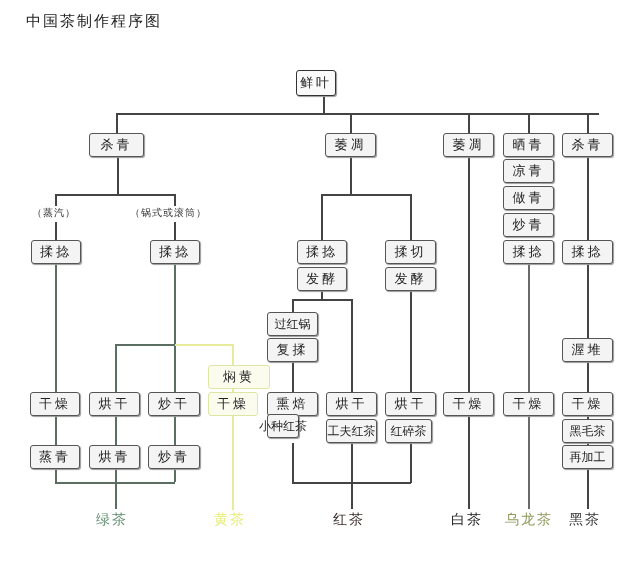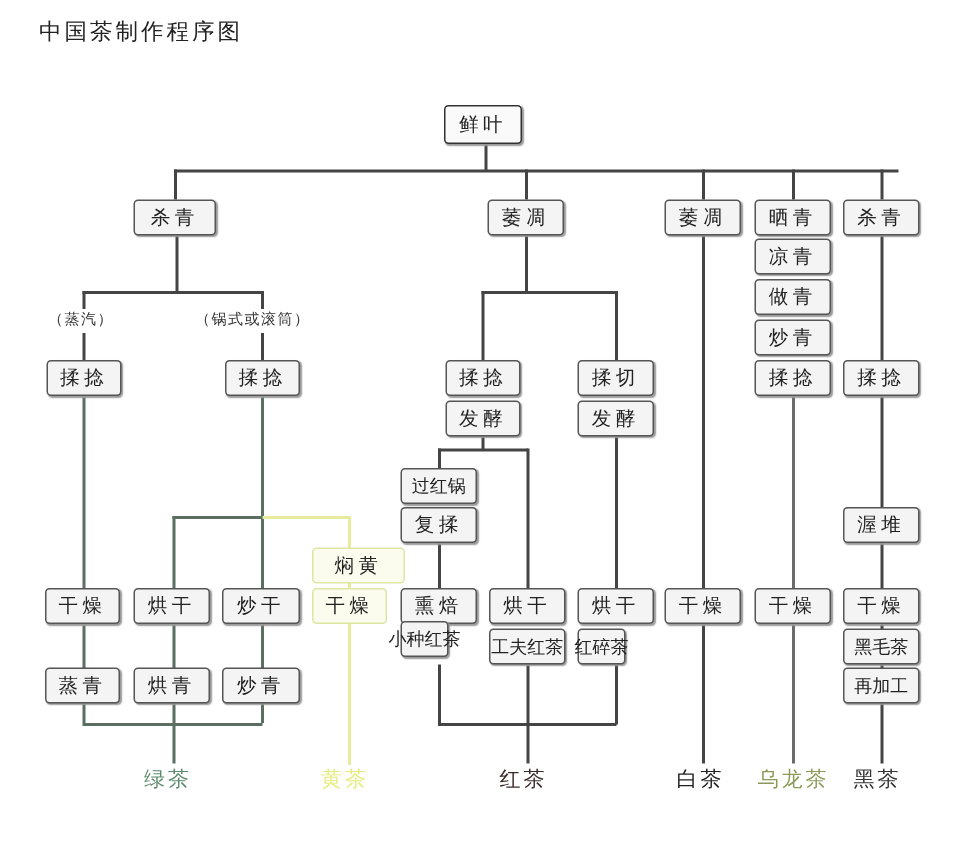--- a/index.html
+++ b/index.html
@@ -61,21 +61,21 @@
   <div class="ln" style="left:410px;top:290px;width:1.5px;height:102px"></div>
   <div class="ln" style="left:292px;top:443px;width:1.5px;height:40px"></div>
   <div class="ln" style="left:351px;top:443px;width:1.5px;height:66px"></div>
   <div class="ln" style="left:410px;top:443px;width:1.5px;height:40px"></div>
   <div class="ln" style="left:292px;top:482px;width:119px;height:1.5px"></div>
 
   <div class="ln" style="left:468px;top:157px;width:1.5px;height:352px"></div>
   <div class="ln" style="left:528px;top:262px;width:1.5px;height:247px;background:#6a6a6a"></div>
   <div class="ln" style="left:587px;top:157px;width:1.5px;height:352px"></div>
 
-  <div class="box root" style="left:296px;top:70px;width:52px">鲜叶</div>
+  <div class="box root" style="left:296px;top:70px;width:40px">鲜叶</div>
 
   <div class="box" style="left:89px;top:133px;width:55px">杀青</div>
   <div class="note" style="left:32px;top:206px">（蒸汽）</div>
   <div class="note" style="left:130px;top:206px">（锅式或滚筒）</div>
   <div class="box" style="left:31px;top:240px;width:50px">揉捻</div>
   <div class="box" style="left:150px;top:240px;width:50px">揉捻</div>
   <div class="box" style="left:30px;top:392px;width:50px">干燥</div>
   <div class="box" style="left:89px;top:392px;width:51px">烘干</div>
   <div class="box" style="left:148px;top:392px;width:52px">炒干</div>
   <div class="box" style="left:30px;top:445px;width:50px">蒸青</div>
@@ -92,21 +92,21 @@
   <div class="box" style="left:297px;top:267px;width:50px">发酵</div>
   <div class="box" style="left:385px;top:240px;width:51px">揉切</div>
   <div class="box" style="left:385px;top:267px;width:51px">发酵</div>
   <div class="box tight" style="left:267px;top:312px;width:51px">过红锅</div>
   <div class="box" style="left:267px;top:338px;width:51px">复揉</div>
   <div class="box" style="left:267px;top:392px;width:51px">熏焙</div>
   <div class="box tight" style="left:267px;top:414px;width:32px">小种红茶</div>
   <div class="box" style="left:326px;top:392px;width:51px">烘干</div>
   <div class="box tight" style="left:326px;top:419px;width:51px">工夫红茶</div>
   <div class="box" style="left:385px;top:392px;width:51px">烘干</div>
-  <div class="box tight" style="left:385px;top:419px;width:32px">红碎茶</div>
+  <div class="box tight" style="left:385px;top:419px;width:47px">红碎茶</div>
   <div class="result" style="left:333px;top:511px;color:#3a2b2b">红茶</div>
 
   <div class="box" style="left:443px;top:133px;width:51px">萎凋</div>
   <div class="box" style="left:443px;top:392px;width:51px">干燥</div>
   <div class="result" style="left:451px;top:511px;color:#222222">白茶</div>
 
   <div class="box" style="left:503px;top:133px;width:51px">晒青</div>
   <div class="box" style="left:503px;top:159px;width:51px">凉青</div>
   <div class="box" style="left:503px;top:186px;width:51px">做青</div>
   <div class="box" style="left:503px;top:213px;width:51px">炒青</div>

